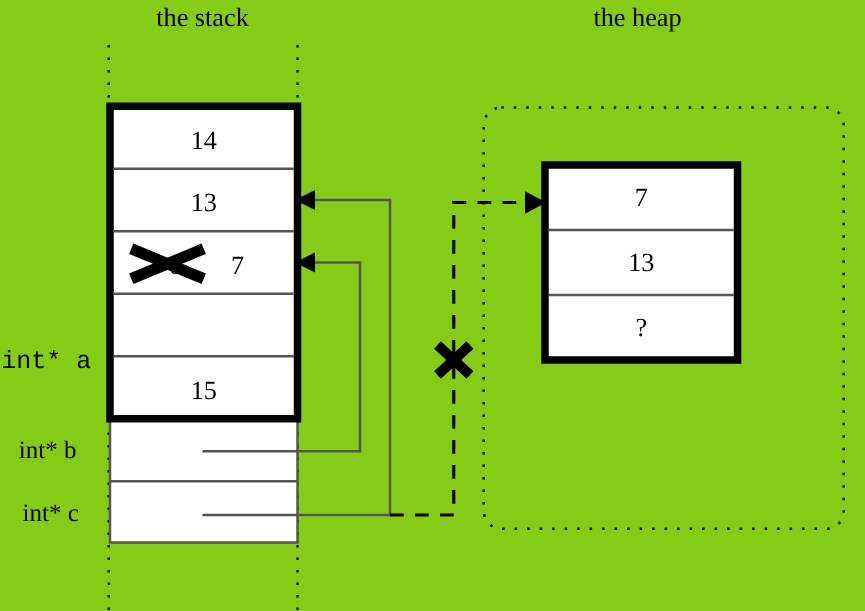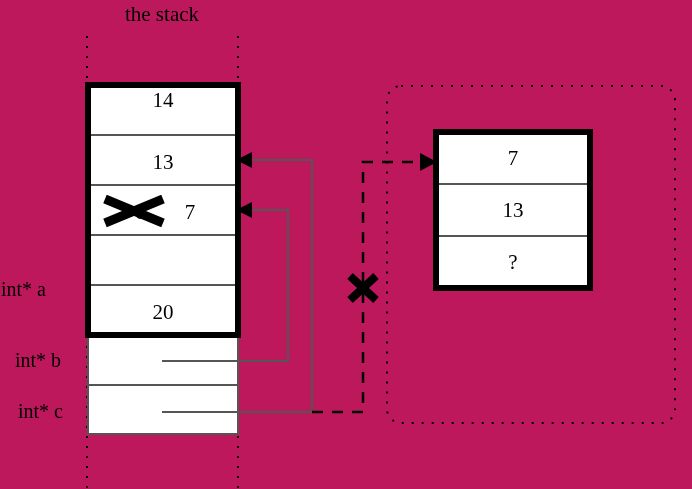--- a/index.html
+++ b/index.html
@@ -5,21 +5,21 @@
 <style>
   html, body {
     margin: 0;
     padding: 0;
     background: #ffffff;
   }
   #canvas {
     position: relative;
     width: 692px;
     height: 489px;
-    background: #be185d;
+    background: #84cc16;
     overflow: hidden;
     font-family: "Liberation Serif", "DejaVu Serif", serif;
     color: #000000;
   }
   svg.layer {
     position: absolute;
     left: 0;
     top: 0;
     width: 692px;
     height: 489px;
@@ -36,52 +36,53 @@
   #heap-title  { left: 430px; top: 2px; width: 160px; }
 
   .var-label {
     position: absolute;
     font-family: "Liberation Serif", "DejaVu Serif", serif;
     font-size: 20px;
     color: #000000;
     white-space: nowrap;
     text-align: left;
   }
-  #label-a { left: 1px; top: 278px; }
+  #label-a { left: 1px; top: 278px; font-family: Liberation Mono, monospace; }
   #label-b { left: 15px; top: 349px; }
   #label-c { left: 18px; top: 400px; }
 
   .cell-value {
     position: absolute;
     font-family: "Liberation Serif", "DejaVu Serif", serif;
     font-size: 21px;
     color: #000000;
     text-align: center;
     white-space: nowrap;
   }
   
   .stack-val { left: 88px; width: 150px; }
-  #sv0 { top: 88px; }
+  #sv0 { top: 100px; }
   #sv1 { top: 150px; }
   #sv2 { left: 100px; width: 80px; top: 200px; }
   #sv2b { left: 165px; width: 50px; top: 200px; }
   #sv3 { top: 250px; }
   #sv4 { top: 300px; }
 
   .heap-val { left: 437px; width: 152px; }
   #hv0 { top: 146px; }
   #hv1 { top: 198px; }
   #hv2 { top: 250px; }
 </style>
 </head>
 <body>
 
 <div id="canvas">
 
   <div class="title" id="stack-title">the stack</div>
+  <div class="title" id="heap-title">the heap</div>
 
   <svg class="layer" viewBox="0 0 692 489">
 
     <line x1="87" y1="36" x2="87" y2="489" stroke="#000" stroke-width="2" stroke-dasharray="2,8" stroke-linecap="butt"></line>
     <line x1="238" y1="36" x2="238" y2="489" stroke="#000" stroke-width="2" stroke-dasharray="2,8" stroke-linecap="butt"></line>
 
     <rect x="387" y="86" width="288" height="337" rx="14" ry="14" fill="none" stroke="#000" stroke-width="2" stroke-dasharray="2,8" stroke-linecap="butt"></rect>
 
     <rect x="88" y="335" width="150" height="99" fill="#ffffff" stroke="#555" stroke-width="2"></rect>
     <line x1="88" y1="385" x2="238" y2="385" stroke="#555" stroke-width="2"></line>
@@ -119,21 +120,21 @@
     <g>
       <line x1="350" y1="276" x2="376" y2="300" stroke="#000" stroke-width="8" stroke-linecap="butt"></line>
       <line x1="350" y1="300" x2="376" y2="276" stroke="#000" stroke-width="8" stroke-linecap="butt"></line>
     </g>
   </svg>
 
   <div class="cell-value stack-val" id="sv0">14</div>
   <div class="cell-value stack-val" id="sv1">13</div>
   <div class="cell-value" id="sv2">6</div>
   <div class="cell-value" id="sv2b">7</div>
-  <div class="cell-value stack-val" id="sv4">20</div>
+  <div class="cell-value stack-val" id="sv4">15</div>
 
   <div class="cell-value heap-val" id="hv0">7</div>
   <div class="cell-value heap-val" id="hv1">13</div>
   <div class="cell-value heap-val" id="hv2">?</div>
 
   <div class="var-label" id="label-a">int* a</div>
   <div class="var-label" id="label-b">int* b</div>
   <div class="var-label" id="label-c">int* c</div>
 
 </div>

